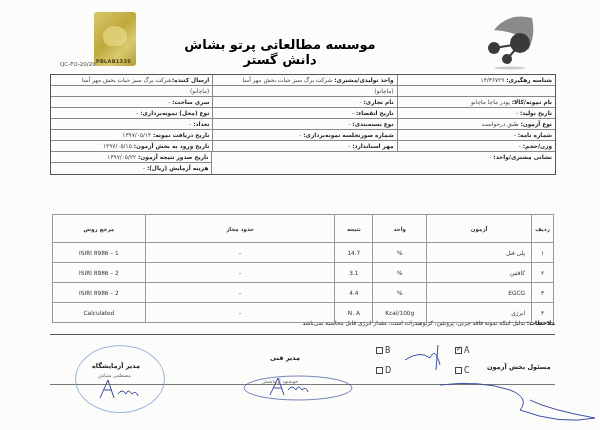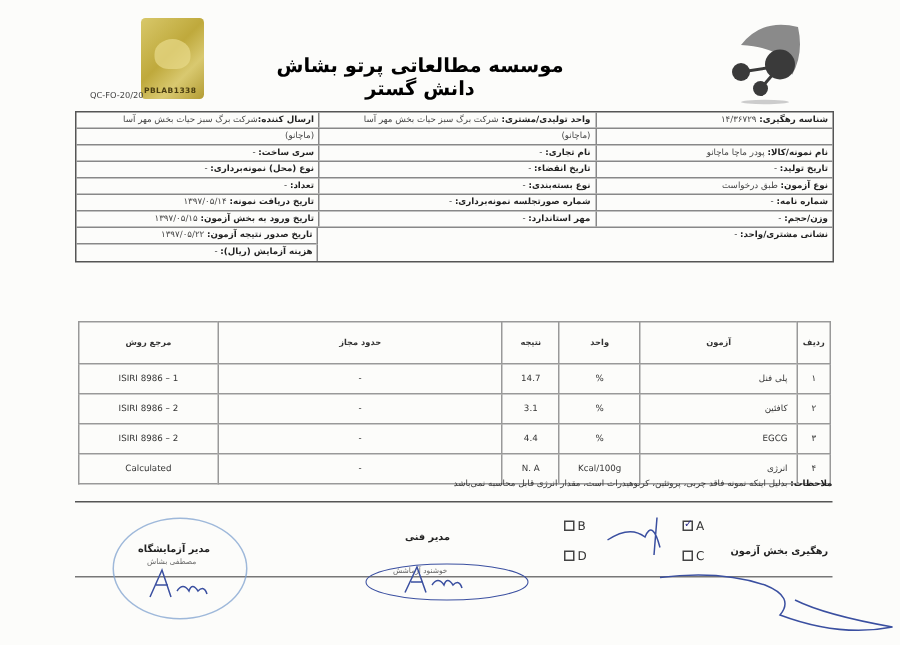--- a/index.html
+++ b/index.html
@@ -167,21 +167,21 @@
     </tbody>
   </table>
 
   <div class="note">
     <span class="lbl">ملاحظات:</span>
     <span>بدلیل اینکه نمونه فاقد چربی، پروتئین، کربوهیدرات است، مقدار انرژی قابل محاسبه نمی‌باشد</span>
   </div>
   <div class="rule"></div>
   <div class="rule2"></div>
 
-  <div class="sig-label" style="left:487px; top:363px;">رهگیری بخش آزمون</div>
+  <div class="sig-label" style="left:487px; top:363px;">مسئول بخش آزمون</div>
 
   <div class="grade" style="left:455px; top:346px;"><span class="box checked"></span><span>A</span></div>
   <div class="grade" style="left:376px; top:346px;"><span class="box"></span><span>B</span></div>
   <div class="grade" style="left:455px; top:366px;"><span class="box"></span><span>C</span></div>
   <div class="grade" style="left:376px; top:366px;"><span class="box"></span><span>D</span></div>
 
   <div class="sig-label" style="left:270px; top:354px;">مدیر فنی</div>
   <div class="name" style="left:262px; top:378px;">خوشنود آرماشش</div>
 
   <div class="stamp"></div>

